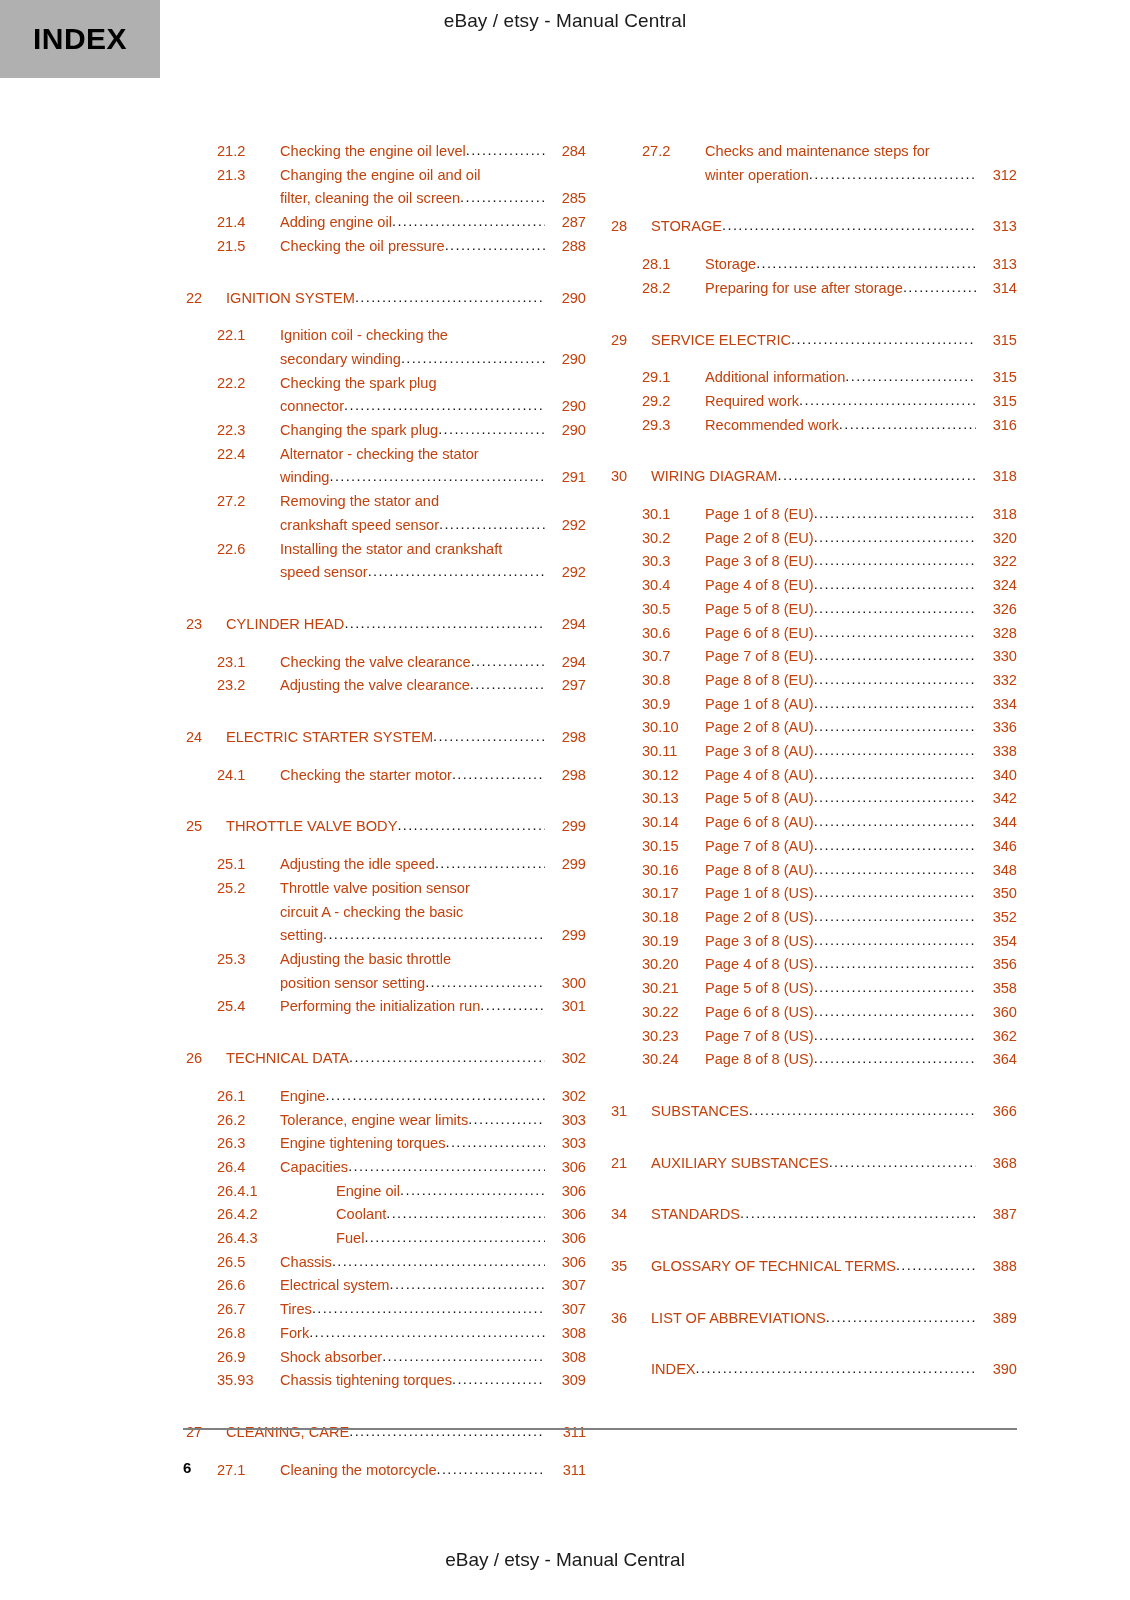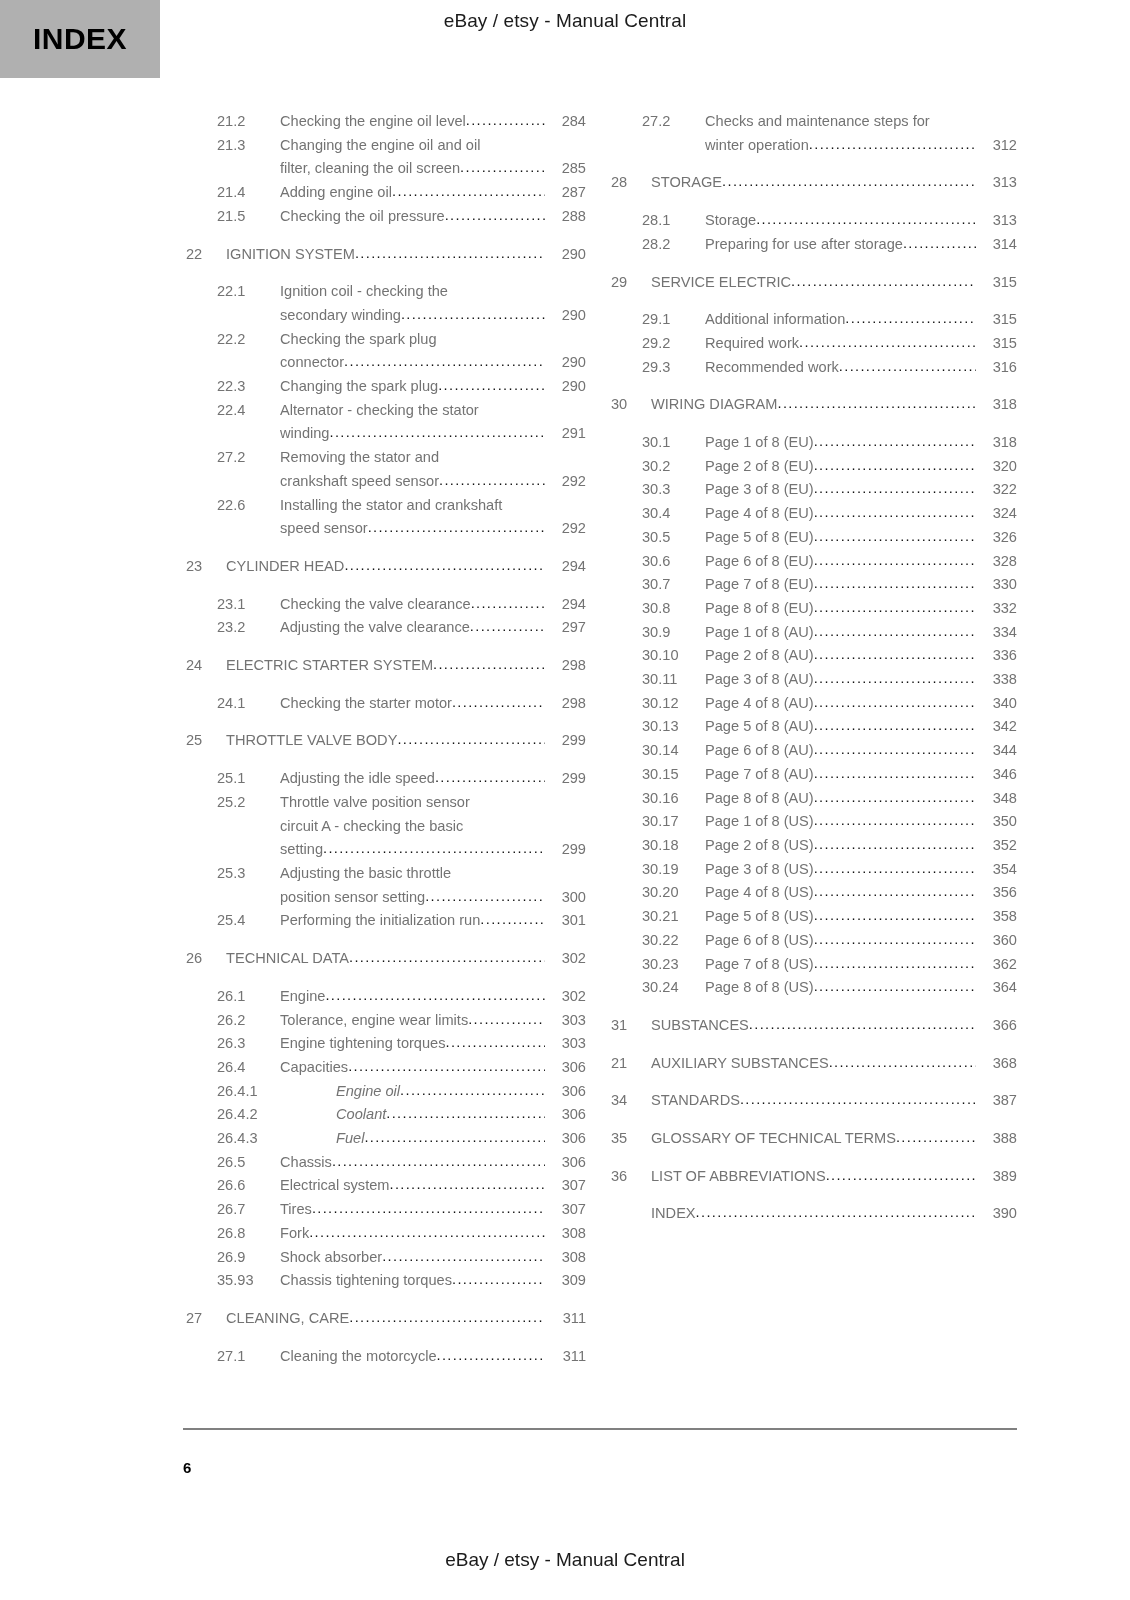--- a/index.html
+++ b/index.html
@@ -67,35 +67,35 @@
     top: 1549px;
     width: 1130px;
     text-align: center;
     font-size: 19px;
     color: #1b1b1b;
   }
 
   
   .toc-col {
     position: absolute;
-    top: 110px;
+    top: 140px;
     font-size: 14.6px;
-    color: #737373;
+    color: #c2410c;
   }
   #col-left  { left: 186px; width: 400px; }
   #col-right { left: 611px; width: 406px; }
 
   .entry {
     display: block;
     width: 100%;
     margin: 0;
     padding: 0;
   }
   
-  .entry.lvl1 { margin-top: 14px; margin-bottom: 14px; }
+  .entry.lvl1 { margin-top: 28px; margin-bottom: 14px; }
 
   .row {
     display: flex;
     align-items: baseline;
     width: 100%;
     line-height: 23.7px;
     white-space: nowrap;
   }
   .num {
     flex: 0 0 auto;
@@ -109,21 +109,21 @@
     flex: 1 1 auto;
     display: flex;
     align-items: baseline;
     min-width: 0;
     overflow: hidden;
   }
   .title {
     flex: 0 0 auto;
     white-space: nowrap;
   }
-  .lvl3 .title { padding-left: 25px; font-style: italic; }
+  .lvl3 .title { padding-left: 25px; }
 
   .leader {
     flex: 1 1 auto;
     overflow: hidden;
     white-space: nowrap;
     letter-spacing: 1.35px;
     font-size: 14.6px;
     color: #111;
     transform: translateY(-1px);
   }

